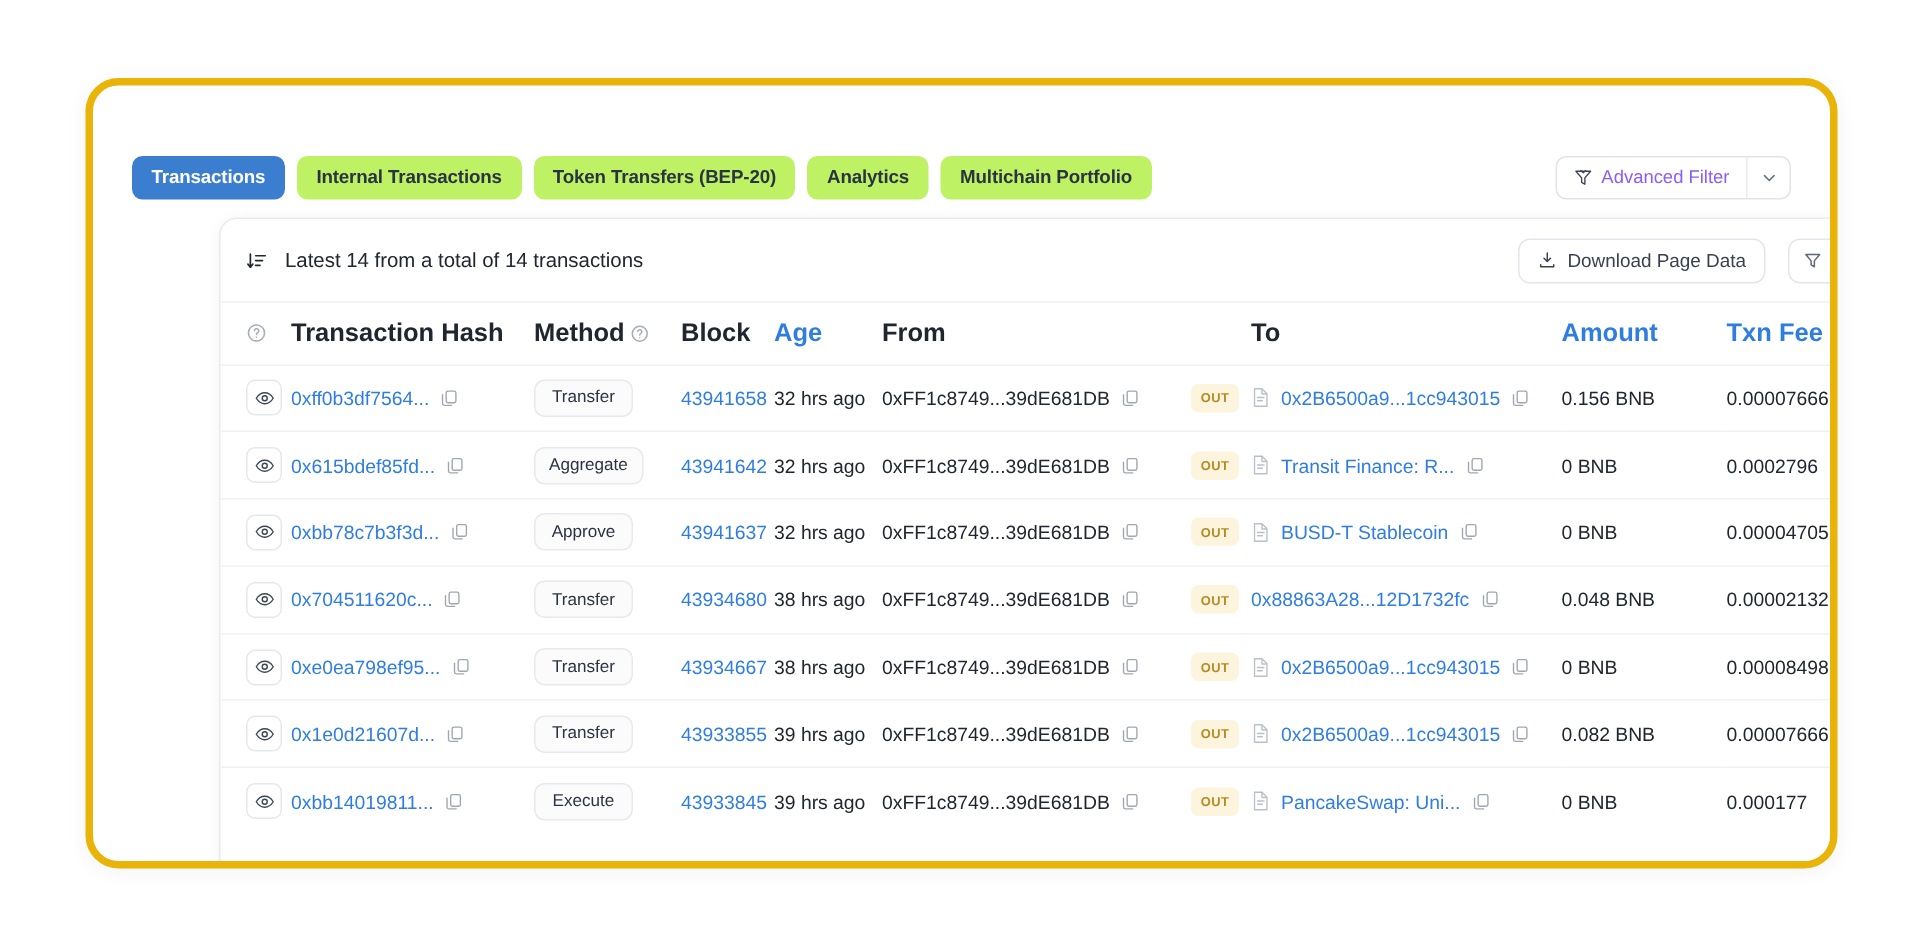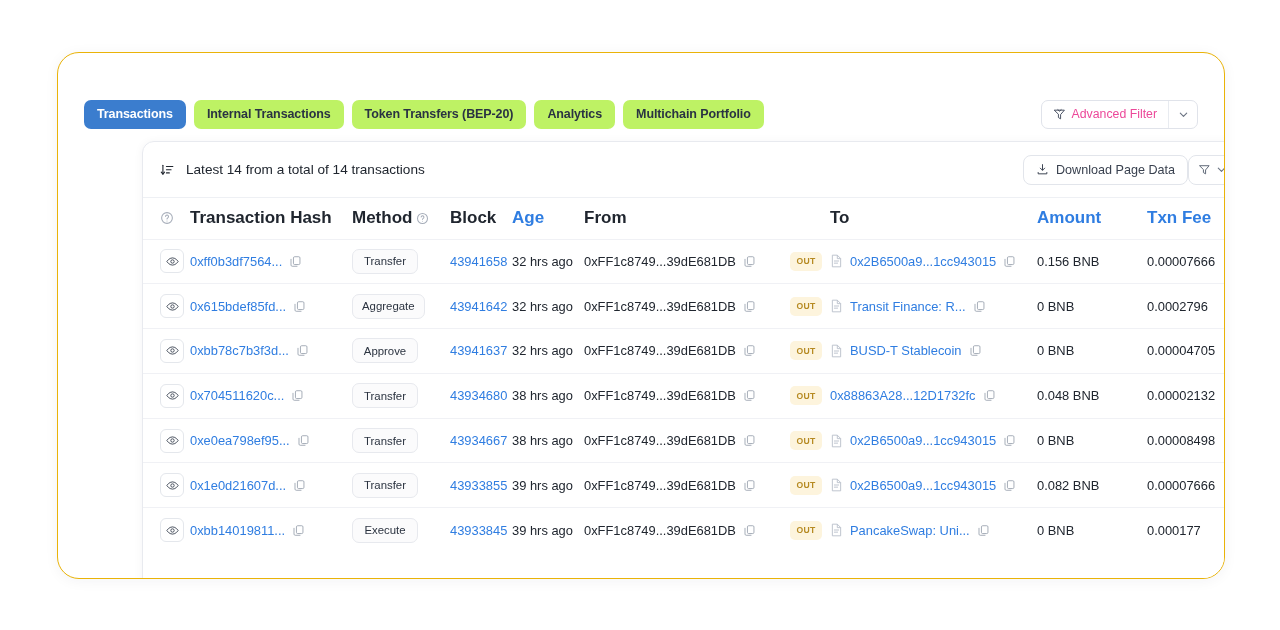--- a/index.html
+++ b/index.html
@@ -21,21 +21,21 @@
   }
 
   
   .outer-card {
     position: absolute;
     left: 57px;
     top: 52px;
     width: 1168px;
     height: 527px;
     background: #ffffff;
-    border: 1px solid #eab308;
+    border: 5px solid #eab308;
     border-radius: 22px;
     box-shadow: 0 2px 14px rgba(20,30,60,0.05);
     overflow: hidden;
   }
 
   
   .tabs-row {
     position: absolute;
     left: 26px;
     top: 46px;
@@ -74,21 +74,21 @@
     border-radius: 7px;
     background: #ffffff;
     overflow: hidden;
   }
   .adv-filter-btn {
     display: flex;
     align-items: center;
     gap: 6px;
     padding: 0 11px;
     font-size: 12.3px;
-    color: #ec4899;
+    color: #8b5cf6;
     cursor: pointer;
     white-space: nowrap;
   }
   .adv-filter-caret {
     width: 29px;
     display: flex;
     align-items: center;
     justify-content: center;
     border-left: 1px solid #e8ebf0;
     cursor: pointer;
@@ -121,21 +121,21 @@
     display: flex;
     align-items: center;
     gap: 12px;
     font-size: 13.6px;
     color: #20262f;
   }
   .header-actions {
     margin-left: auto;
     display: flex;
     align-items: center;
-    gap: 0;
+    gap: 15px;
   }
   .dl-btn {
     height: 30px;
     display: flex;
     align-items: center;
     gap: 7px;
     padding: 0 12px;
     border: 1px solid #e2e5eb;
     border-radius: 8px;
     background: #ffffff;

